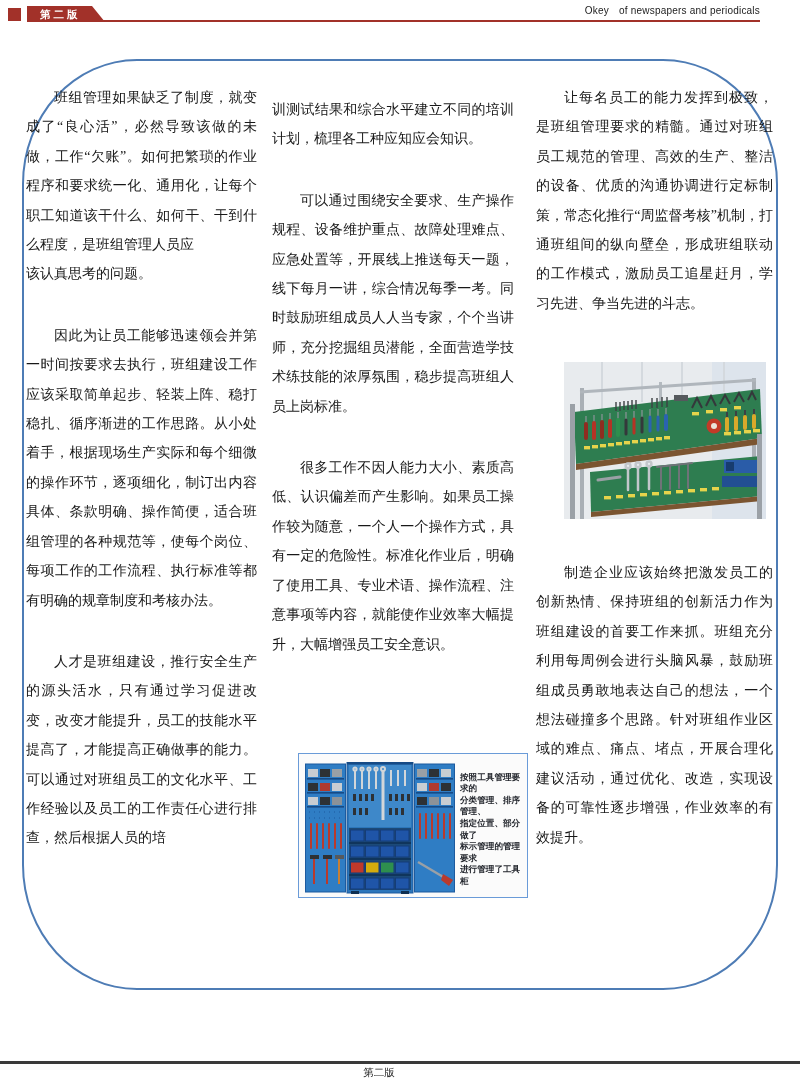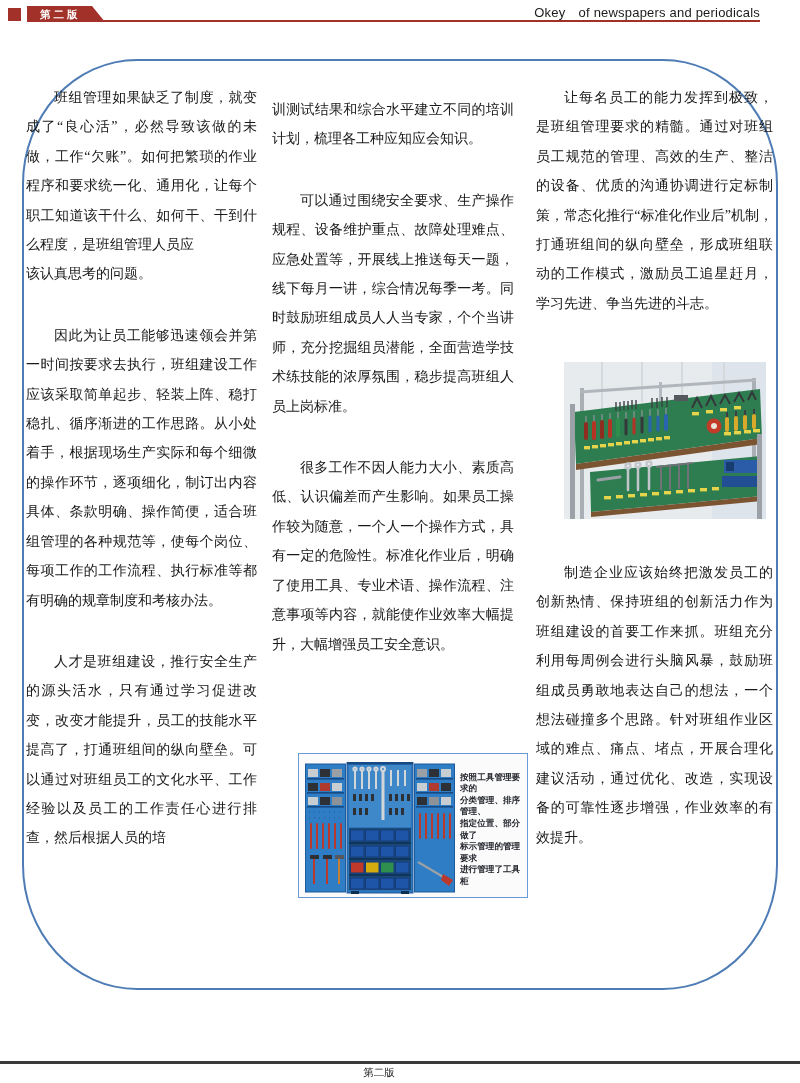--- a/index.html
+++ b/index.html
@@ -14,21 +14,21 @@
     position:absolute; left:27px; top:6px; width:78px; height:16px; background:#a23129;
     clip-path:polygon(0 0, calc(100% - 13px) 0, 100% 100%, 0 100%);
     color:#ffffff; font-family:"Liberation Sans","DejaVu Sans",sans-serif;
     font-size:10.5px; font-weight:bold; line-height:16px; letter-spacing:3px;
     padding-left:13px; box-sizing:border-box;
   }
   .hdr-rule { position:absolute; left:27px; top:19.5px; width:733px; height:2.6px; background:#a23129; }
   .hdr-right {
     position:absolute; top:4px; right:40px;
     font-family:"Liberation Sans","DejaVu Sans",sans-serif;
-    font-size:13px; color:#1b1b1b; letter-spacing:.2px;
+    font-size:10px; color:#1b1b1b; letter-spacing:.2px;
   }
 
   
   .frame {
     position:absolute; left:22px; top:59px; width:756px; height:931px;
     border:2px solid #4e7cb5; border-radius:115px / 125px; box-sizing:border-box;
   }
 
   
   .col { position:absolute; font-size:14px; line-height:29.4px; color:#181818; text-align:justify; }
@@ -68,31 +68,31 @@
   <div class="hdr-rule"></div>
   <div class="hdr-banner">第二版</div>
   <div class="hdr-right">Okey　of newspapers and periodicals</div>
 
   <div class="frame"></div>
 
   <section class="col col1">
     <p>班组管理如果缺乏了制度，就变成了“良心活”，必然导致该做的未做，工作“欠账”。如何把繁琐的作业程序和要求统一化、通用化，让每个职工知道该干什么、如何干、干到什么程度，是班组管理人员应
 该认真思考的问题。</p>
     <p>因此为让员工能够迅速领会并第一时间按要求去执行，班组建设工作应该采取简单起步、轻装上阵、稳打稳扎、循序渐进的工作思路。从小处着手，根据现场生产实际和每个细微的操作环节，逐项细化，制订出内容具体、条款明确、操作简便，适合班组管理的各种规范等，使每个岗位、每项工作的工作流程、执行标准等都有明确的规章制度和考核办法。</p>
-    <p>人才是班组建设，推行安全生产的源头活水，只有通过学习促进改变，改变才能提升，员工的技能水平提高了，打通班组间的纵向壁垒。可以通过对班组员工的文化水平、工作经验以及员工的工作责任心进行排查，然后根据人员的培</p>
+    <p>人才是班组建设，推行安全生产的源头活水，只有通过学习促进改变，改变才能提升，员工的技能水平提高了，才能提高正确做事的能力。可以通过对班组员工的文化水平、工作经验以及员工的工作责任心进行排查，然后根据人员的培</p>
   </section>
 
   <section class="col col2">
     <p class="cont">训测试结果和综合水平建立不同的培训计划，梳理各工种应知应会知识。</p>
     <p>可以通过围绕安全要求、生产操作规程、设备维护重点、故障处理难点、应急处置等，开展线上推送每天一题，线下每月一讲，综合情况每季一考。同时鼓励班组成员人人当专家，个个当讲师，充分挖掘组员潜能，全面营造学技术练技能的浓厚氛围，稳步提高班组人员上岗标准。</p>
     <p>很多工作不因人能力大小、素质高低、认识偏差而产生影响。如果员工操作较为随意，一个人一个操作方式，具有一定的危险性。标准化作业后，明确了使用工具、专业术语、操作流程、注意事项等内容，就能使作业效率大幅提升，大幅增强员工安全意识。</p>
   </section>
 
   <section class="col col3a">
-    <p>让每名员工的能力发挥到极致，是班组管理要求的精髓。通过对班组员工规范的管理、高效的生产、整洁的设备、优质的沟通协调进行定标制策，常态化推行“标准化作业后”机制，打通班组间的纵向壁垒，形成班组联动的工作模式，激励员工追星赶月，学习先进、争当先进的斗志。</p>
+    <p>让每名员工的能力发挥到极致，是班组管理要求的精髓。通过对班组员工规范的管理、高效的生产、整洁的设备、优质的沟通协调进行定标制策，常态化推行“周监督考核”机制，打通班组间的纵向壁垒，形成班组联动的工作模式，激励员工追星赶月，学习先进、争当先进的斗志。</p>
   </section>
 
   <div class="photo-rack">
     <svg viewBox="0 0 202 157" xmlns="http://www.w3.org/2000/svg">
       <rect width="202" height="157" fill="#e8ebee"></rect>
       <rect x="148" width="54" height="157" fill="#dde4ec"></rect>
       <g stroke="#d4d9de" stroke-width="2">
         <line x1="38" y1="0" x2="38" y2="60"></line>
           <line x1="78" y1="0" x2="78" y2="40"></line>
         <line x1="118" y1="0" x2="118" y2="34"></line>

